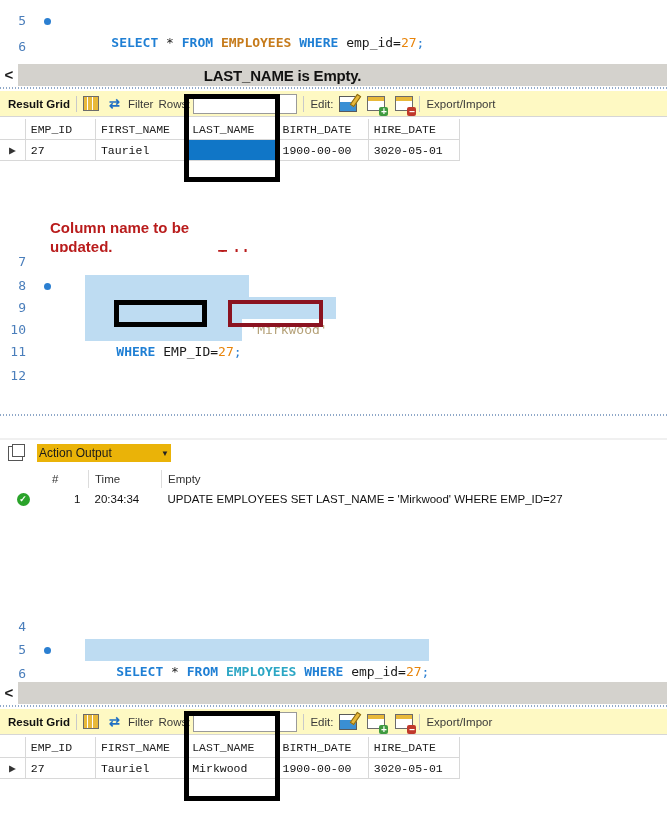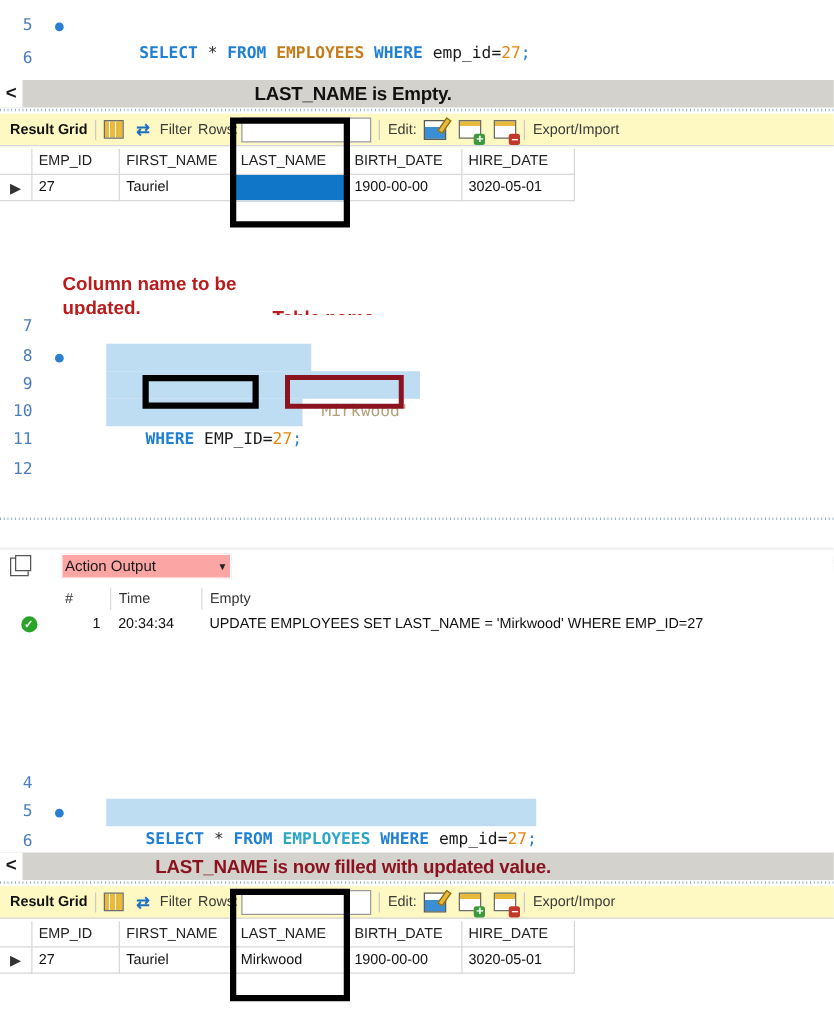--- a/index.html
+++ b/index.html
@@ -159,20 +159,21 @@
   .rgrid th, .rgrid td {
     border-right: 1px solid #d8d8d8;
     border-bottom: 1px solid #d8d8d8;
     padding: 0 5px;
     text-align: left;
     font-weight: normal;
     height: 20px;
     background: #ffffff;
     color: #111;
     white-space: nowrap;
+    font-family: Liberation Mono, monospace;
   }
   .rgrid th { background: #ffffff; color: #222; }
   .rgrid .rowmark {
     width: 16px; text-align: center; color: #333;
     border-right: 1px solid #d8d8d8;
   }
   .cell-selected { background: #1076c7 !important; color: #1076c7 !important; }
 
   
   .output-header {
@@ -199,21 +200,21 @@
   .icon-stack {
     width: 13px; height: 13px; border: 1px solid #555;
     position: relative; margin-left: 8px; background: #fff;
   }
   .icon-stack:before {
     content: ""; position: absolute; left: 3px; top: -3px;
     width: 11px; height: 11px; border: 1px solid #555; background: #fff;
   }
   .out-select {
     width: 130px; height: 18px; border: 1px solid #ffffff;
-    background: #fca5a5; margin-left: 26px;
+    background: #eab308; margin-left: 13px;
     display: flex; align-items: center; justify-content: space-between;
     font-size: 12px; color: #1a1a1a; padding: 0 2px;
   }
   .caret { font-size: 8px; color: #222; }
   .out-table { position: absolute; border-collapse: collapse; font-size: 11.5px; }
   .out-table th {
     font-weight: normal; color: #333; text-align: left;
     padding: 0 6px; height: 18px; border-right: 1px solid #dcdcdc;
     background: #ffffff;
   }
@@ -403,21 +404,20 @@
   <div class="bullet" style="left:44px; top:39px;"></div>
   <div class="code-line sel" style="left:85px; top:31px;">
     <span class="kw">SELECT</span><span class="plain"> * </span><span class="kw">FROM</span><span class="plain"> </span><span class="tbl2">EMPLOYEES</span><span class="plain"> </span><span class="kw">WHERE</span><span class="plain"> emp_id=</span><span class="num">27</span><span class="punct">;</span>
   </div>
 
   <div class="gutter-num" style="left:0; top:55px;">6</div>
 </div>
 
 <div class="banner" style="left:0; top:682px; width:667px;">
   <div class="banner-arrow">&lt;</div>
-  <div class="banner-text red" style="padding-right:120px;">LAST_NAME is now filled with updated value.</div>
 </div>
 <div class="dotline" style="left:0; top:704px; width:667px;"></div>
 
 <div class="grid-toolbar" style="left:0; top:709px; width:667px;">
   <span class="tb-label">Result Grid</span>
   <span class="tb-sep"></span>
   <span class="icon-grid-cols"></span>
   <span style="width:10px"></span>
   <span class="icon-refresh">⇄</span>
   <span style="width:8px"></span>

